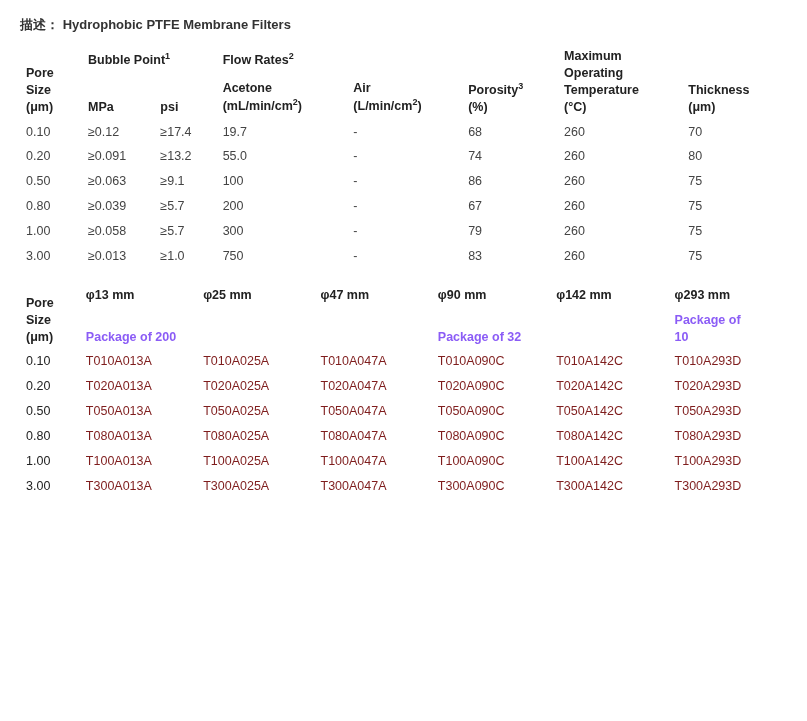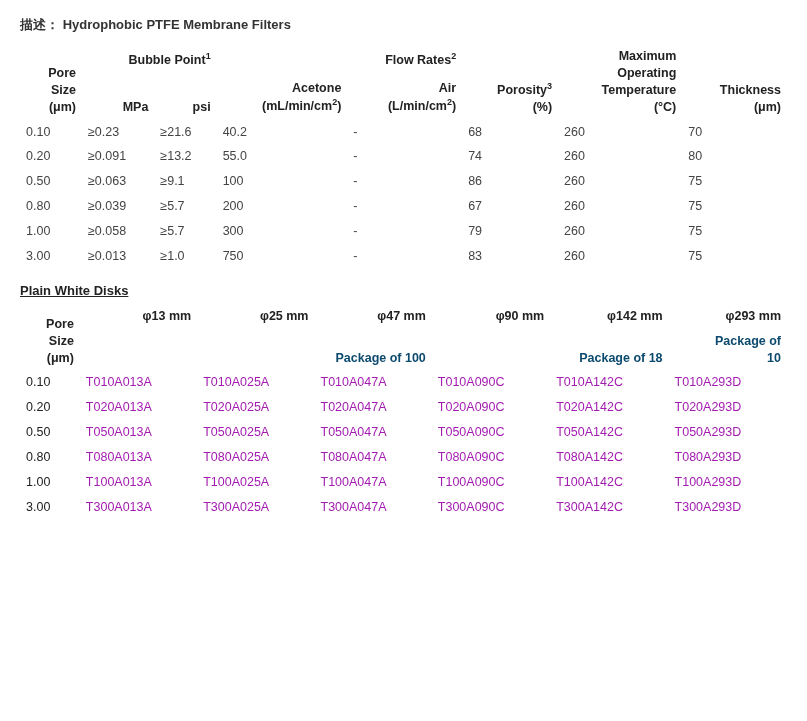--- a/index.html
+++ b/index.html
@@ -30,43 +30,42 @@
     th, td {
       padding: 4px 6px;
       text-align: left;
       vertical-align: middle;
       font-size: 12.5px;
       line-height: 1.35;
     }
     th {
       font-weight: bold;
       vertical-align: bottom;
-      text-align: right;
     }
     .specs-table td {
       color: #444;
     }
     .specs-table tr:nth-child(odd) td {
       background: #fff;
     }
     .pore-col { width: 62px; }
 
     sup { font-size: 9px; vertical-align: super; }
 
     .order-section { margin-top: 8px; }
     .plain-white-title {
       font-weight: bold;
       font-size: 13px;
       margin-bottom: 6px;
       text-decoration: underline;
     }
 
     .order-table th { font-weight: bold; }
-    .order-table td { color: #a21caf; }
-    .order-table th.pkg-header { color: #0c4a6e; }
+    .order-table td { color: #7f1d1d; }
+    .order-table th.pkg-header { color: #8b5cf6; }
   </style>
 </head>
 <body>
 
 <div class="section-title">
   <span class="label-prefix">描述：</span>
   <span>Hydrophobic PTFE Membrane Filters</span>
 </div>
 
 <table class="specs-table">
@@ -95,23 +94,23 @@
     <tr>
       <th>MPa</th>
       <th>psi</th>
       <th>Acetone<br>(mL/min/cm<sup>2</sup>)</th>
       <th>Air<br>(L/min/cm<sup>2</sup>)</th>
     </tr>
   </thead>
   <tbody id="specs-tbody">
   <tr>
     <td>0.10</td>
-    <td>≥0.23</td>
-    <td>≥21.6</td>
-    <td>40.2</td>
+    <td>≥0.12</td>
+    <td>≥17.4</td>
+    <td>19.7</td>
     <td>-</td>
     <td>68</td>
     <td>260</td>
     <td>70</td>
   </tr>
       <tr>
     <td>0.20</td>
     <td>≥0.091</td>
     <td>≥13.2</td>
     <td>55.0</td>
@@ -157,36 +156,35 @@
     <td>750</td>
     <td>-</td>
     <td>83</td>
     <td>260</td>
     <td>75</td>
   </tr>
     </tbody>
 </table>
 
 <div class="order-section">
-  <div class="plain-white-title">Plain White Disks</div>
 
   <table class="order-table">
     <thead>
       <tr>
         <th rowspan="2">Pore<br>Size<br>(μm)</th>
         <th>φ13 mm</th>
         <th>φ25 mm</th>
         <th>φ47 mm</th>
         <th>φ90 mm</th>
         <th>φ142 mm</th>
         <th>φ293 mm</th>
       </tr>
       <tr>
-        <th colspan="3" class="pkg-header"><b>Package of 100</b></th>
-        <th colspan="2" class="pkg-header"><b>Package of 18</b></th>
+        <th colspan="3" class="pkg-header"><b>Package of 200</b></th>
+        <th colspan="2" class="pkg-header"><b>Package of 32</b></th>
         <th class="pkg-header"><b>Package of<br>10</b></th>
       </tr>
     </thead>
     <tbody id="order-tbody">
     <tr>
     <td style="color:#222;">0.10</td>
     <td>T010A013A</td>
     <td>T010A025A</td>
     <td>T010A047A</td>
     <td>T010A090C</td>

